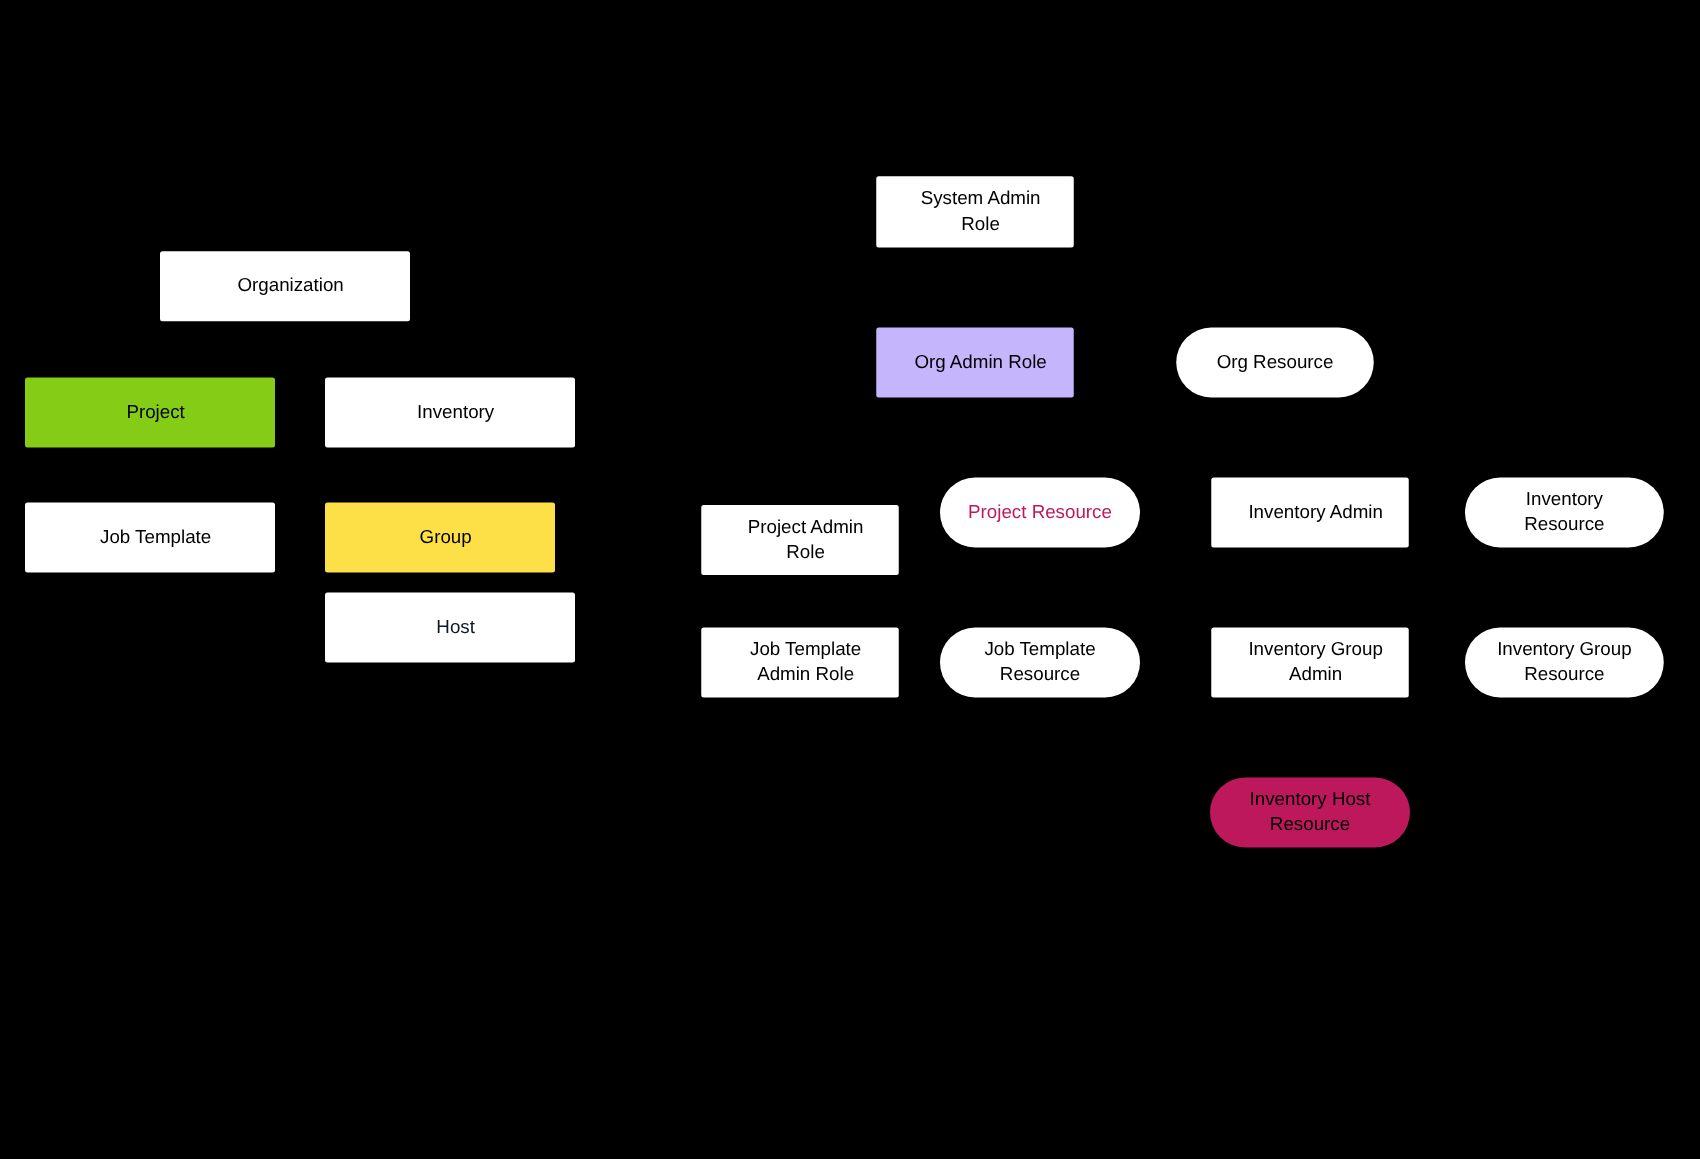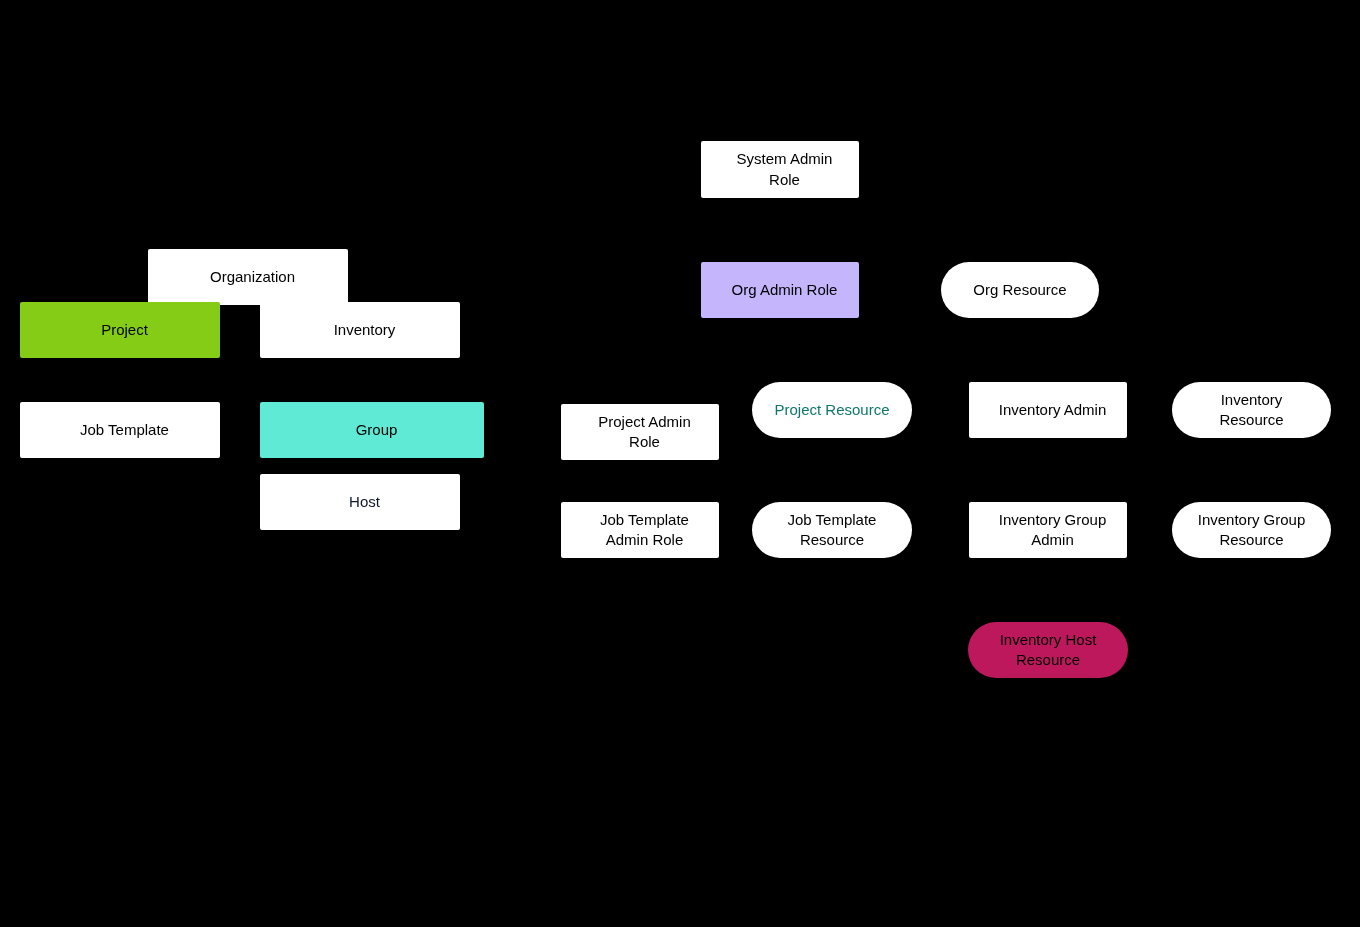--- a/index.html
+++ b/index.html
@@ -34,33 +34,33 @@
     padding-left: 15px;
   }
   .node.round {
     border-radius: 999px;
   }
 </style>
 </head>
 <body>
 
 <div id="canvas" style="background: rgb(0, 0, 0);">
-    <div class="node rect" style="left: 148px; top: 201px; width: 200px; height: 56px; background: rgb(255, 255, 255); color: rgb(0, 0, 0); margin-top: 48px;">Organization</div>
+    <div class="node rect" style="left: 128px; top: 201px; width: 200px; height: 56px; background: rgb(255, 255, 255); color: rgb(0, 0, 0);">Organization</div>
     <div class="node rect" style="left: 20px; top: 302px; width: 200px; height: 56px; background: #84cc16; color: rgb(0, 0, 0);">Project</div>
     <div class="node rect" style="left: 260px; top: 302px; width: 200px; height: 56px; background: rgb(255, 255, 255); color: rgb(0, 0, 0);">Inventory</div>
     <div class="node rect" style="left: 20px; top: 402px; width: 200px; height: 56px; background: rgb(255, 255, 255); color: rgb(0, 0, 0);">Job Template</div>
-    <div class="node rect" style="left: 260px; top: 402px; width: 224px; height: 56px; background: #5eead4; color: rgb(0, 0, 0);">Group</div>
+    <div class="node rect" style="left: 260px; top: 402px; width: 184px; height: 56px; background: #fde047; color: rgb(0, 0, 0);">Group</div>
     <div class="node rect" style="left: 260px; top: 474px; width: 200px; height: 56px; background: rgb(255, 255, 255); color: #0f172a;">Host</div>
     <div class="node rect" style="left: 701px; top: 141px; width: 158px; height: 57px; background: rgb(255, 255, 255); color: rgb(0, 0, 0);">System Admin
 Role</div>
     <div class="node rect" style="left: 701px; top: 262px; width: 158px; height: 56px; background: #c4b5fd; color: rgb(0, 0, 0);">Org Admin Role</div>
     <div class="node round" style="left: 941px; top: 262px; width: 158px; height: 56px; background: rgb(255, 255, 255); color: rgb(0, 0, 0); text-align: right;">Org Resource</div>
     <div class="node rect" style="left: 561px; top: 382px; width: 158px; height: 56px; background: rgb(255, 255, 255); color: rgb(0, 0, 0); margin-top: 22px;">Project Admin
 Role</div>
-    <div class="node round" style="left: 752px; top: 382px; width: 160px; height: 56px; background: rgb(255, 255, 255); color: #0f766e;">Project Resource</div>
+    <div class="node round" style="left: 752px; top: 382px; width: 160px; height: 56px; background: rgb(255, 255, 255); color: #be185d;">Project Resource</div>
     <div class="node rect" style="left: 969px; top: 382px; width: 158px; height: 56px; background: rgb(255, 255, 255); color: rgb(0, 0, 0);">Inventory Admin</div>
     <div class="node round" style="left: 1172px; top: 382px; width: 159px; height: 56px; background: rgb(255, 255, 255); color: rgb(0, 0, 0);">Inventory
 Resource</div>
     <div class="node rect" style="left: 561px; top: 502px; width: 158px; height: 56px; background: rgb(255, 255, 255); color: rgb(0, 0, 0);">Job Template
 Admin Role</div>
     <div class="node round" style="left: 752px; top: 502px; width: 160px; height: 56px; background: rgb(255, 255, 255); color: rgb(0, 0, 0);">Job Template
 Resource</div>
     <div class="node rect" style="left: 969px; top: 502px; width: 158px; height: 56px; background: rgb(255, 255, 255); color: rgb(0, 0, 0);">Inventory Group
 Admin</div>
     <div class="node round" style="left: 1172px; top: 502px; width: 159px; height: 56px; background: rgb(255, 255, 255); color: rgb(0, 0, 0);">Inventory Group

